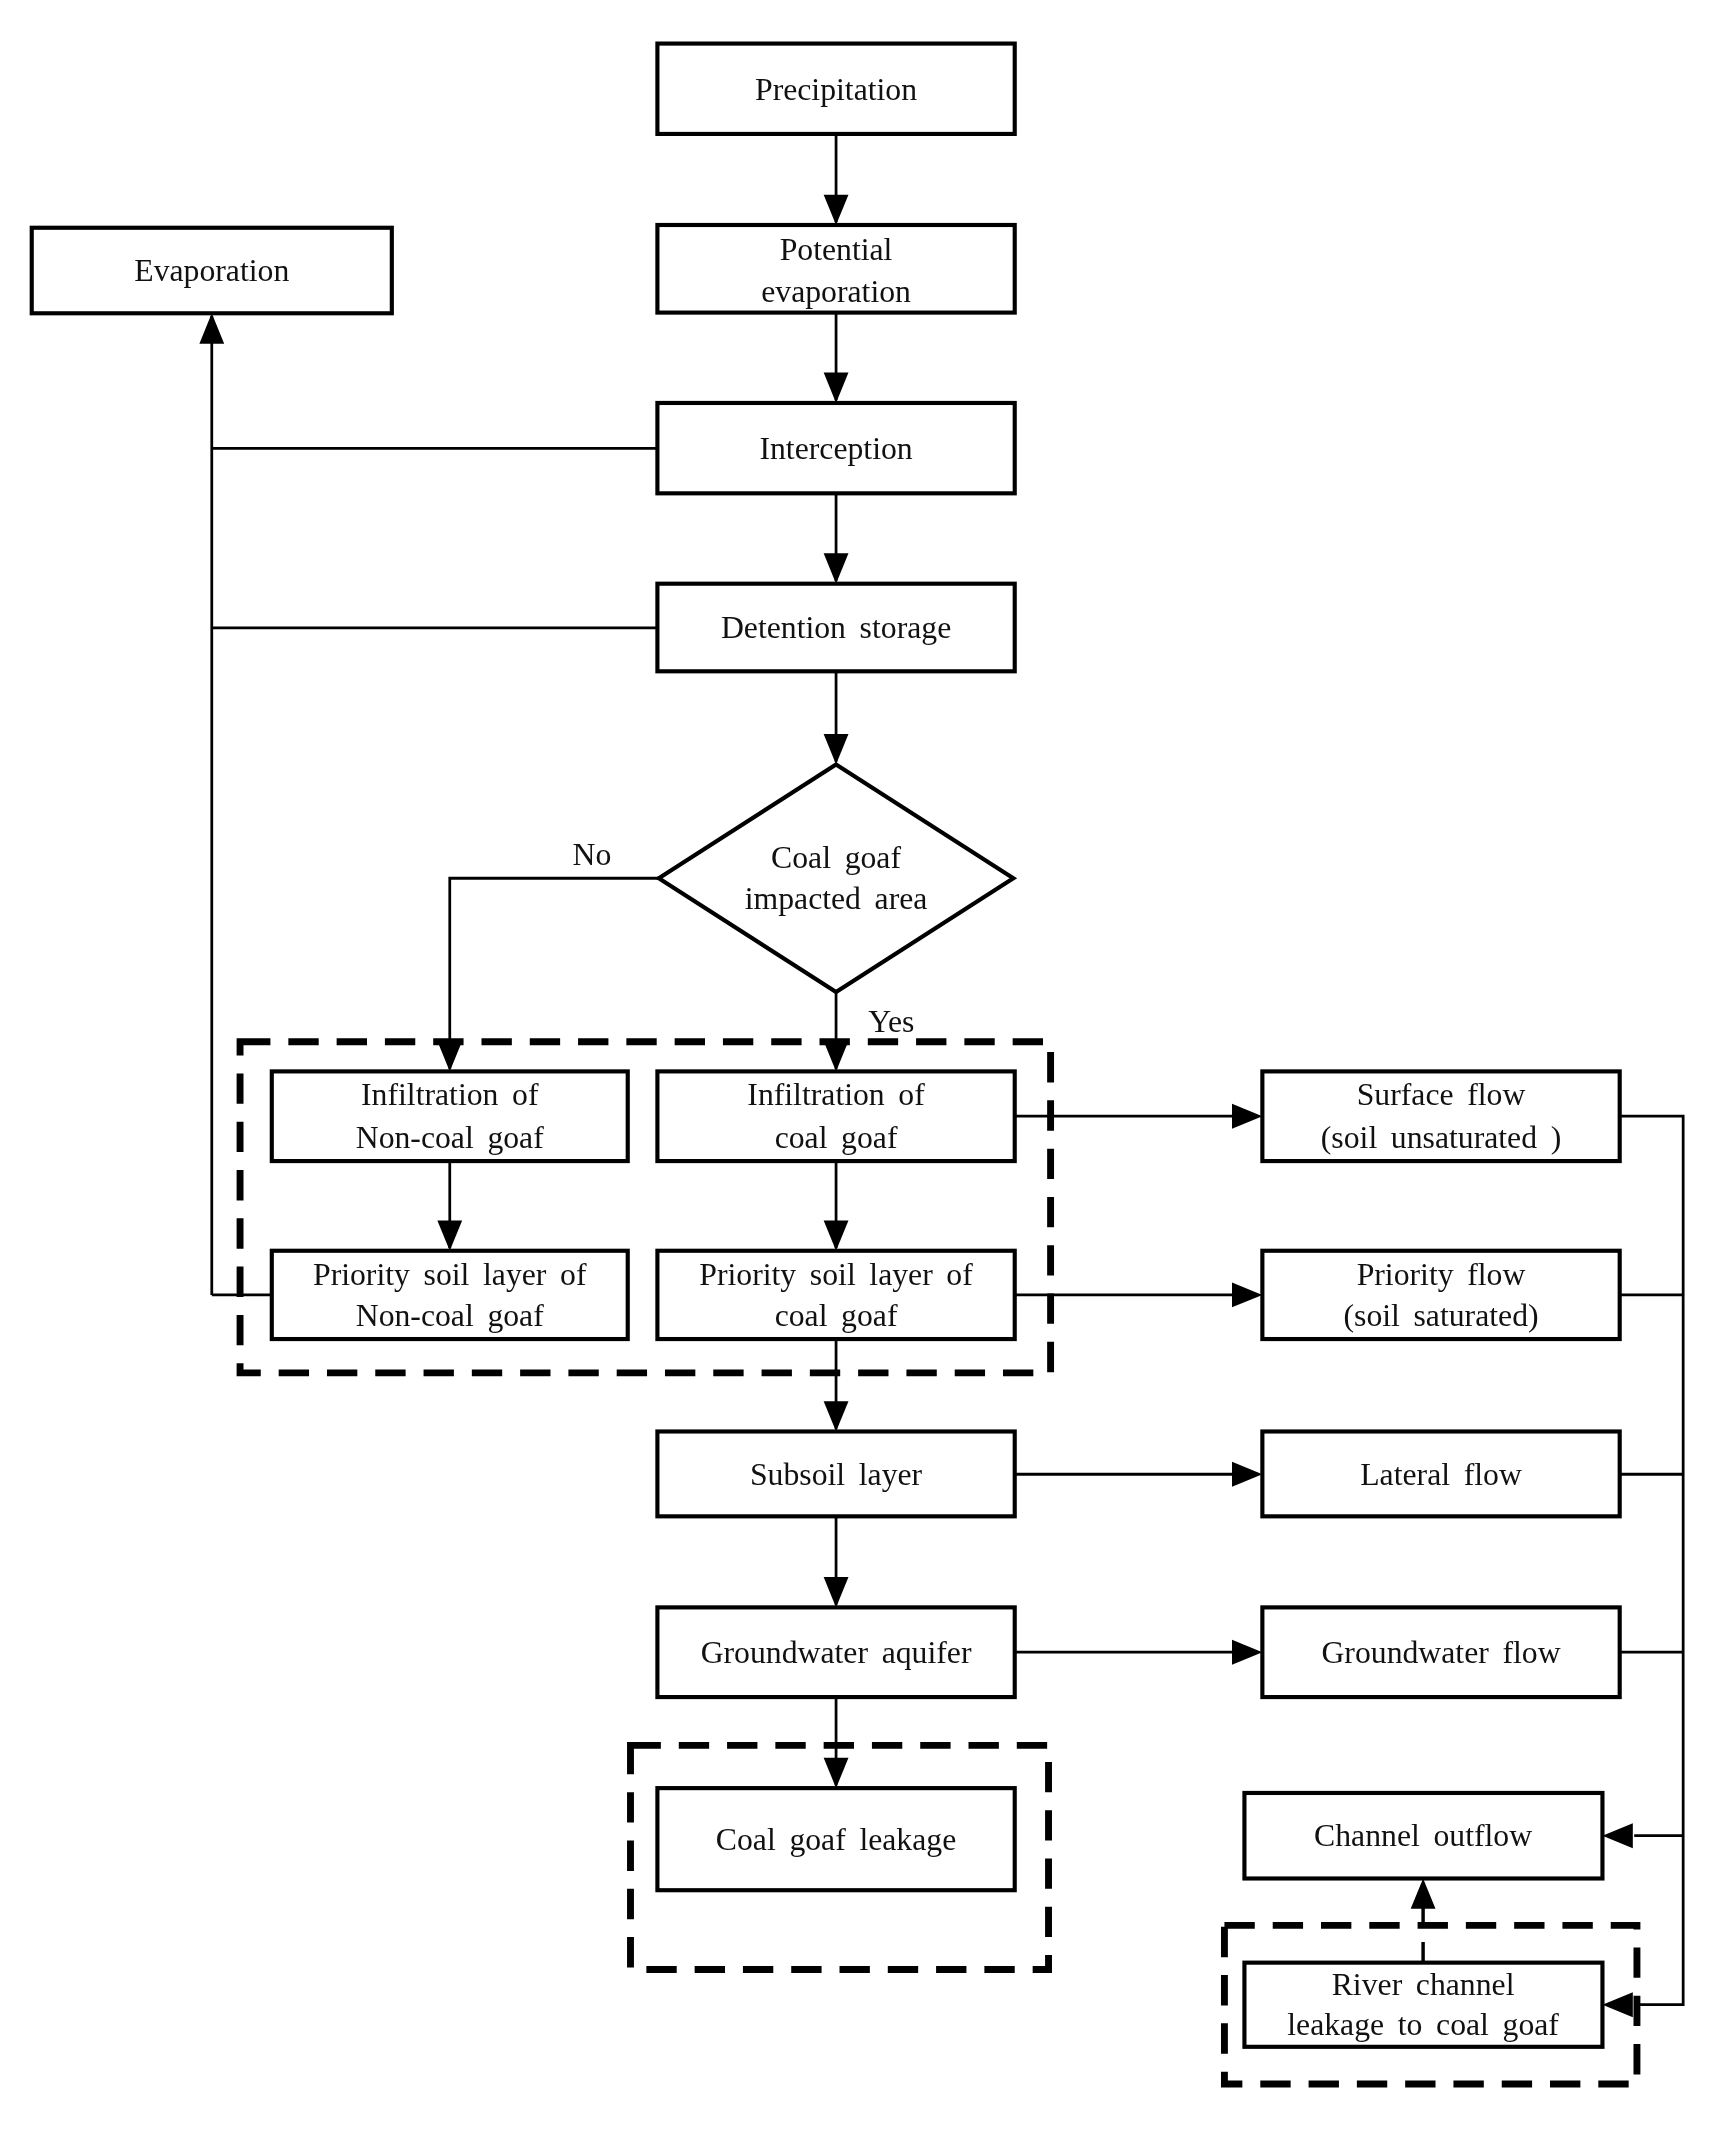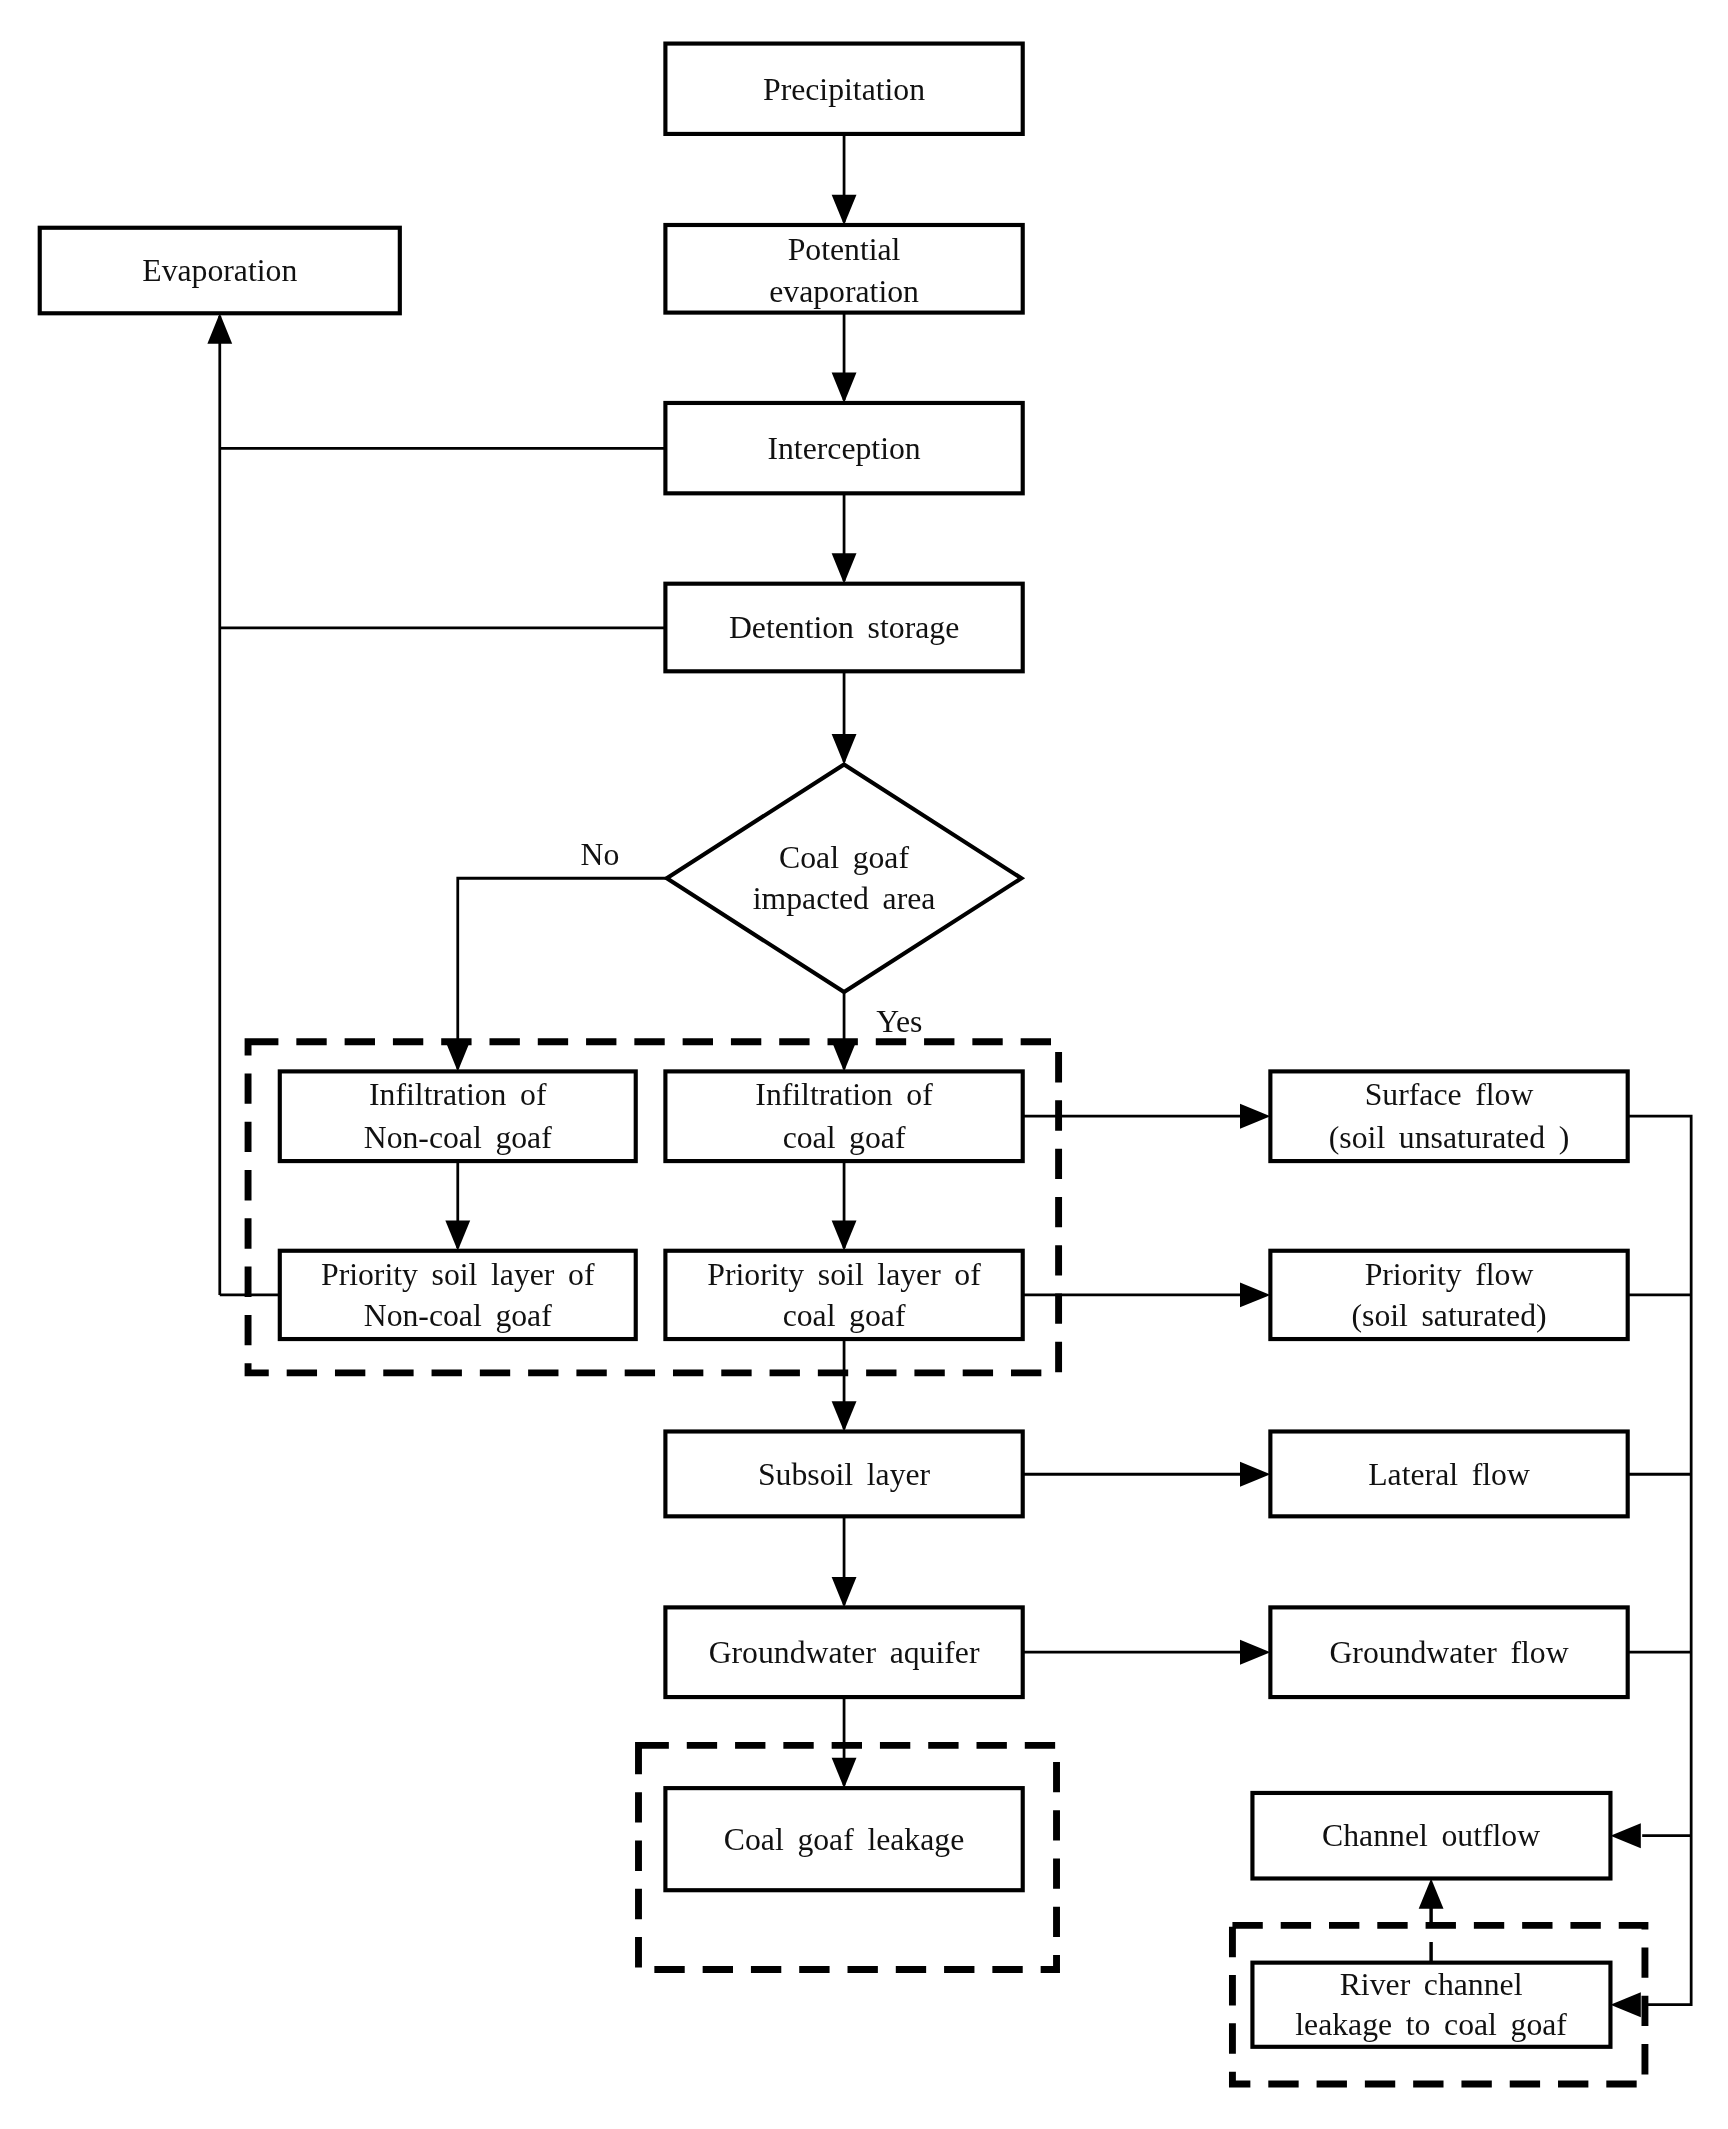--- a/index.html
+++ b/index.html
@@ -2,21 +2,20 @@
 <html style="font-size:11px"><head>
 <meta charset="utf-8">
 <style>
   html, body { margin: 0; padding: 0; background: #ffffff; }
   .canvas {
     position: relative;
     width: 1614px;
     height: 2129px;
     background: #ffffff;
     font-family: "Liberation Serif", "DejaVu Serif", serif;
-    margin-left: 8px;
   }
   svg { position: absolute; inset: 0; }
   .box    { fill: #ffffff; stroke: #000000; stroke-width: 6; }
   .dashed { fill: none; stroke: #000000; stroke-width: 10; stroke-dasharray: 44 26; }
   .edge   { fill: none; stroke: #000000; stroke-width: 4; }
   .edge-dashed { fill: none; stroke: #000000; stroke-width: 5; stroke-dasharray: 30 24; }
   .head   { fill: #000000; stroke: none; }
   .lbl {
     fill: #111111;
     font-size: 46px;

